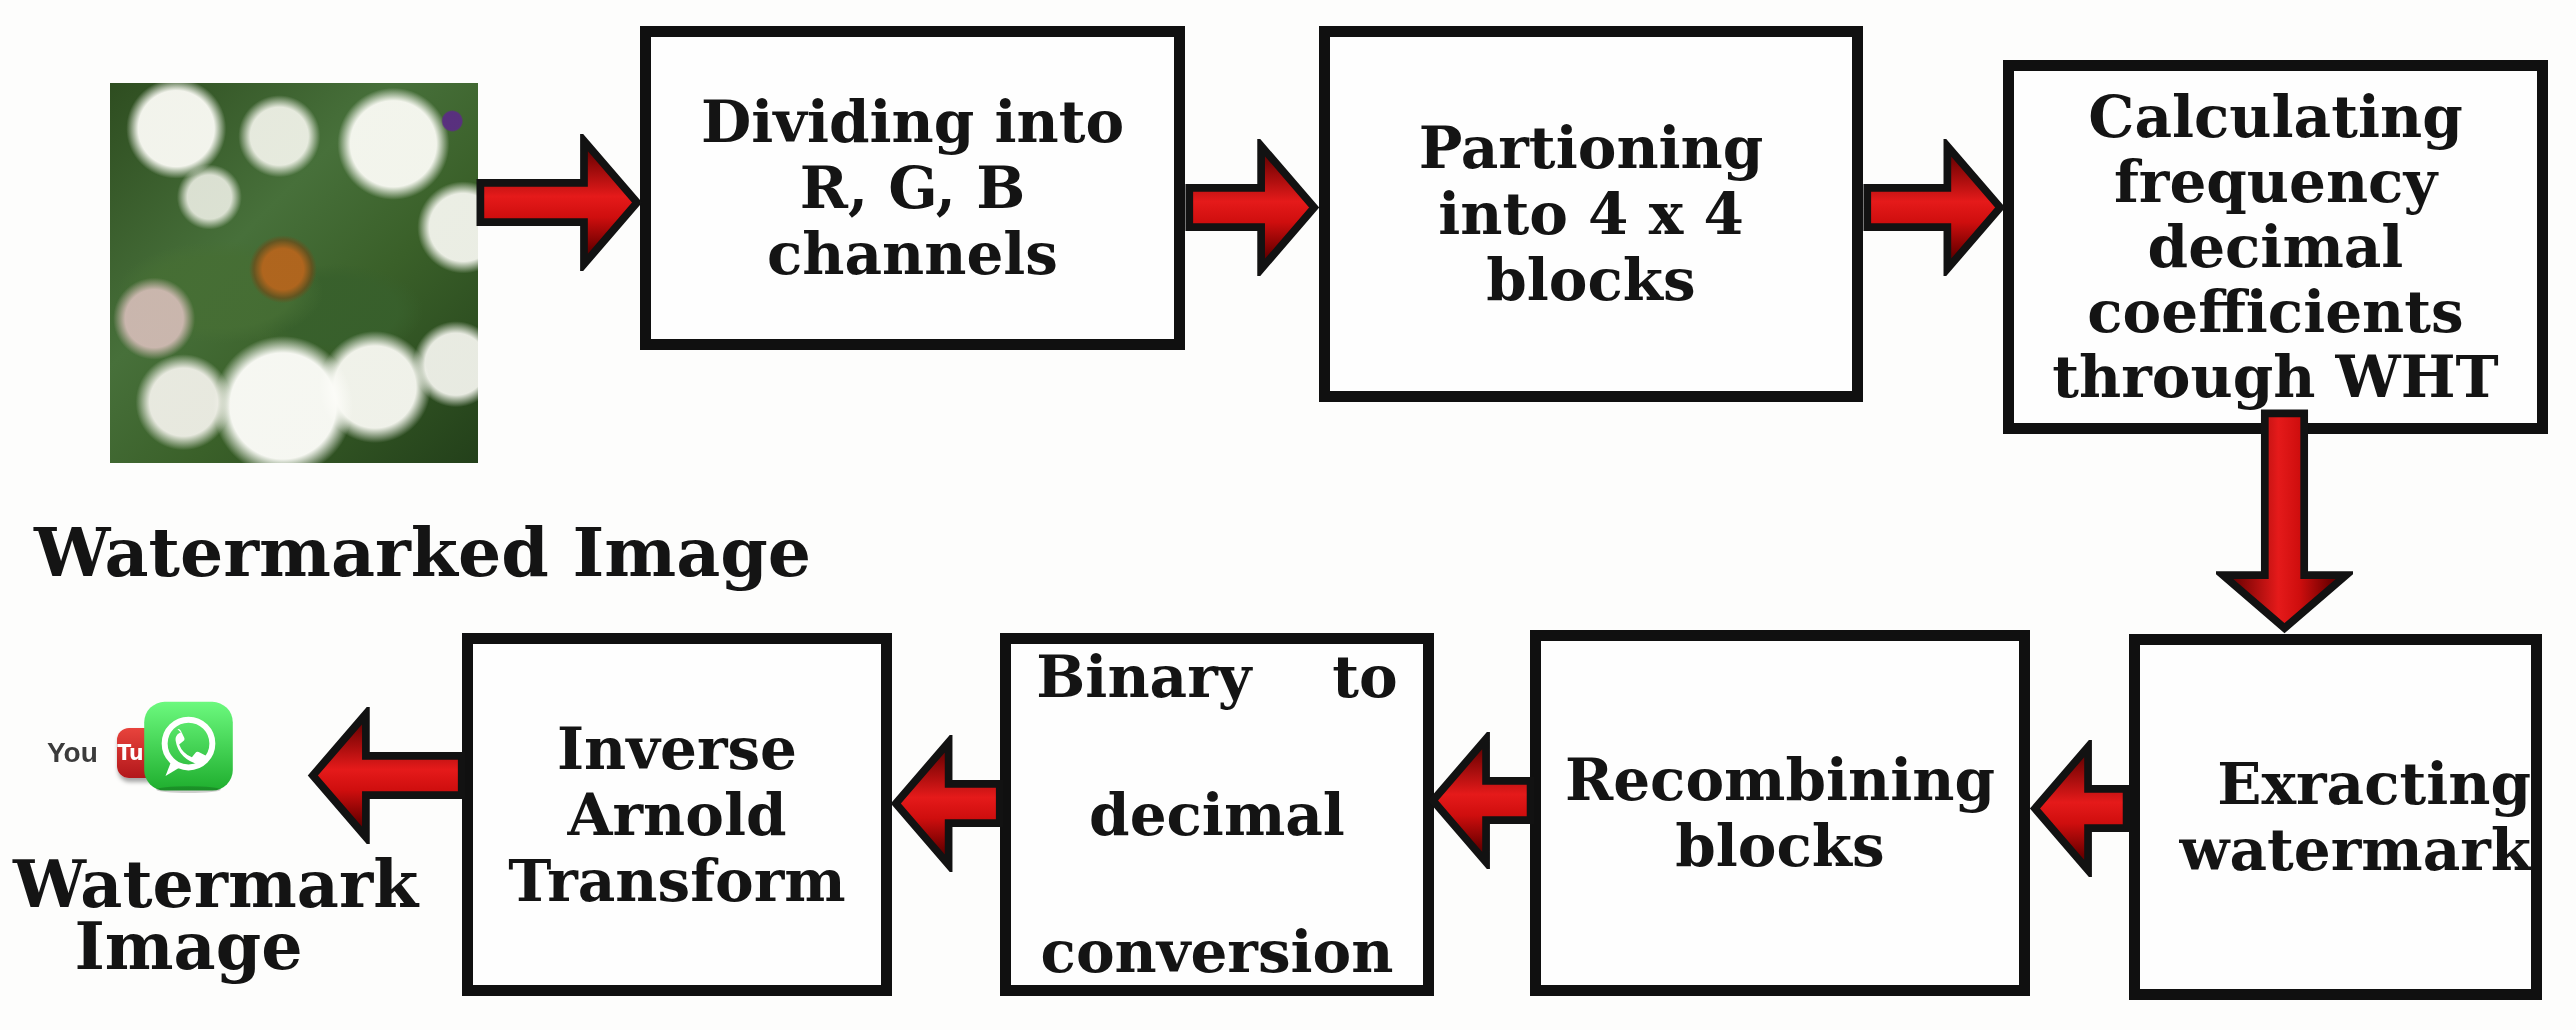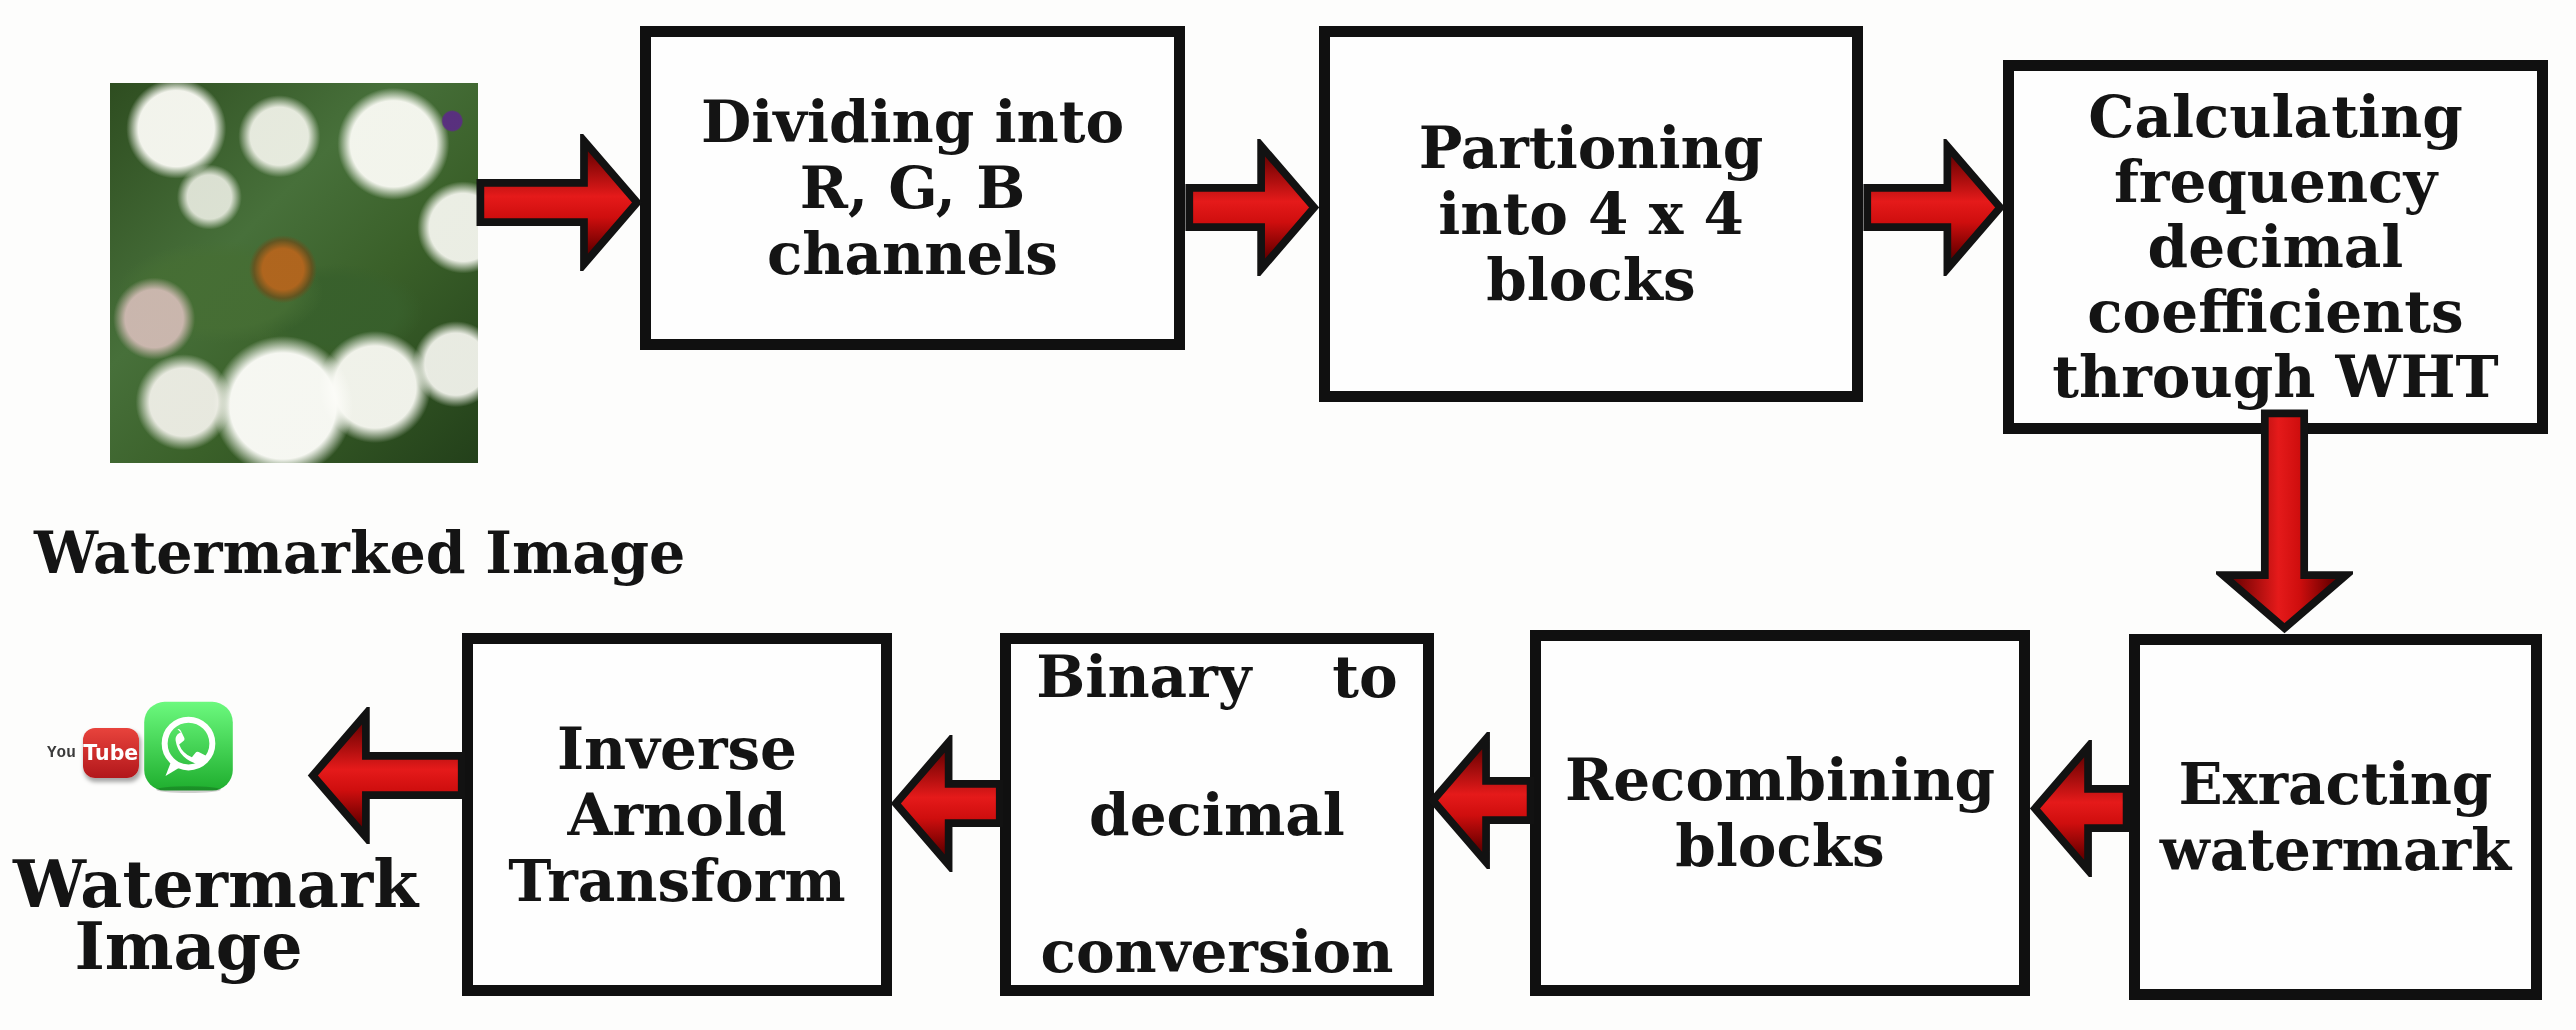--- a/index.html
+++ b/index.html
@@ -10,25 +10,25 @@
   .pbox{position:absolute;box-sizing:border-box;border:11px solid #101010;background:#fefefe;
         display:flex;flex-direction:column;justify-content:center;align-items:center;
         text-align:center;font-weight:700;font-size:58px;line-height:66px;}
   .bline{white-space:pre;}
   #box-divide   {left:640px;  top:26px;  width:545px; height:324px;}
   #box-partition{left:1319px; top:26px;  width:544px; height:376px;}
   #box-wht      {left:2003px; top:34px;  width:545px; height:374px; line-height:65px;margin-top:26px;}
   #box-inverse  {left:462px;  top:633px; width:430px; height:363px;}
   #box-binary   {left:1000px; top:633px; width:434px; height:363px;justify-content:space-between;}
   #box-recombine{left:1530px; top:630px; width:500px; height:366px;}
-  #box-extract  {left:2129px; top:634px; width:413px; height:366px;}
+  #box-extract  {left:2129px; top:634px; width:413px; height:366px;align-items:flex-end;}
 
   
   #label-watermarked{position:absolute;left:34px;top:513px;width:590px;text-align:center;
-        font-weight:700;font-size:57px;line-height:79px;white-space:nowrap;}
+        font-weight:700;font-size:68px;line-height:79px;white-space:nowrap;}
   #label-watermark{position:absolute;left:13px;top:853px;width:351px;text-align:center;
         font-weight:700;font-size:65px;line-height:62px;}
 
   
   #flower{position:absolute;left:110px;top:83px;width:368px;height:380px;
     background:
       radial-gradient(circle at 93% 10%, rgba(90,45,130,.95) 0 9.4px, rgba(90,45,130,0) 11px),
       radial-gradient(circle at 47% 49%, rgba(181,101,29,.95) 0 20.5px, rgba(120,70,20,.6) 29px, rgba(120,70,20,0) 34px),
       radial-gradient(circle at 18% 12%, rgba(250,250,244,.96) 0 38px, rgba(250,250,244,0) 50px),
       radial-gradient(circle at 46% 14%, rgba(248,248,240,.9) 0 29px, rgba(248,248,240,0) 41px),
@@ -41,22 +41,22 @@
       radial-gradient(circle at 72% 80%, rgba(250,250,244,.95) 0 41px, rgba(250,250,244,0) 56px),
       radial-gradient(circle at 94% 74%, rgba(248,248,242,.92) 0 31px, rgba(248,248,242,0) 43px),
       radial-gradient(ellipse 103px 51px at 30% 55%, rgba(70,110,52,.9) 0 70%, rgba(70,110,52,0) 100%),
       radial-gradient(ellipse 85px 47px at 62% 60%, rgba(56,96,44,.9) 0 70%, rgba(56,96,44,0) 100%),
       linear-gradient(135deg,#2e4d20 0%,#47703a 38%,#3a6029 62%,#23401a 100%);
   }
 
   
   #wm-icons{position:absolute;left:47px;top:701px;width:197px;height:98px;}
   #yt{position:absolute;left:0;top:27px;display:flex;align-items:center;}
-  #yt-you{font-family:Liberation Mono, monospace;font-weight:700;
-          font-size:16px;color:#3b3b3b;margin-right:7px;}
+  #yt-you{font-family:Liberation Sans, sans-serif;font-weight:700;
+          font-size:28px;color:#3b3b3b;margin-right:19px;}
   #yt-tube-box{display:flex;align-items:center;justify-content:center;width:56px;height:50px;
           background:linear-gradient(#e8433c,#b2171b);border-radius:12px;
           box-shadow:1.7px 3.4px 4.3px rgba(0,0,0,.35);}
   #yt-tube{font-family:"DejaVu Sans","Liberation Sans",sans-serif;font-weight:700;
           font-size:20.5px;color:#ffffff;}
   #wa{position:absolute;left:96px;top:0;}
 
   
   .arrow{position:absolute;}
   #arrow-a1{left:476px; top:134px;}

